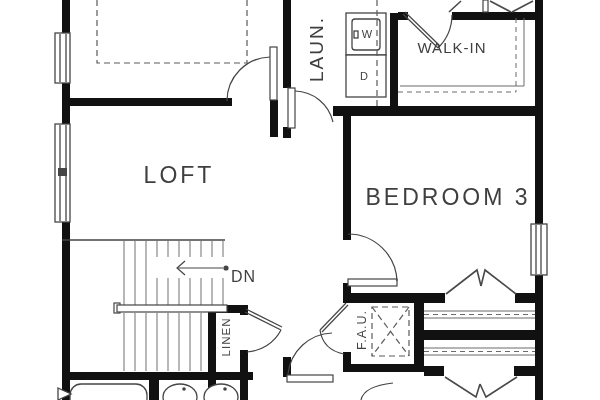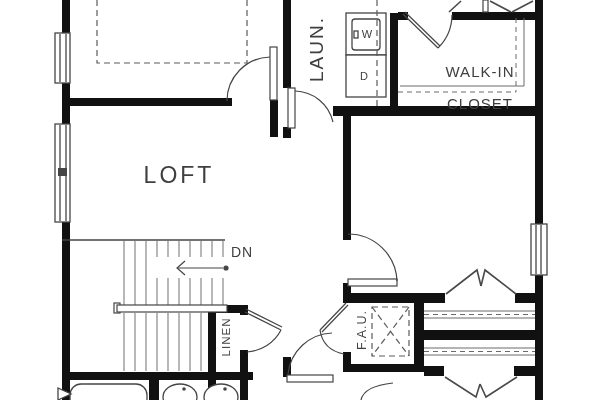--- a/index.html
+++ b/index.html
@@ -229,28 +229,29 @@
       <g>
         <line class="arc" x1="178" y1="268" x2="223" y2="268"></line>
         <polyline class="arc" points="185,261 177,268 185,275"></polyline>
         <circle class="dot" cx="226" cy="268" r="2.6"></circle>
       </g>
     </g>
   </svg>
 
   <div class="lbl lbl-room lbl-center" style="left:179px;top:175px;">LOFT</div>
 
-
-  <div class="lbl lbl-walkin lbl-center" style="left:480px;top:56px;margin-top:32px;"><span>WALK-IN</span><br>
-      <span>CLOSET</span></div>
+  <div class="lbl lbl-room lbl-center" style="left:448px;top:197px;">BEDROOM 3</div>
+
+  <div class="lbl lbl-walkin lbl-center" style="left:452px;top:56px;"><span>WALK-IN</span><br>
+      </div>
 
   <div class="lbl lbl-vert" style="left:317px;top:49px;font-size:19px;letter-spacing:2px;">LAUN.</div>
 
   <div class="lbl lbl-vert" style="left:226px;top:337px;font-size:11.5px;letter-spacing:1px;">LINEN</div>
 
   <div class="lbl lbl-vert" style="left:362px;top:330px;font-size:12.5px;letter-spacing:1px;">F.A.U.</div>
 
-  <div class="lbl" style="left:231px;top:244px;font-size:14px;letter-spacing:1px;">DN</div>
+  <div class="lbl" style="left:231px;top:268px;font-size:16px;letter-spacing:1px;">DN</div>
 
   <div class="lbl lbl-center" style="left:367px;top:34px;font-size:11px;">W</div>
 
   <div class="lbl lbl-center" style="left:364px;top:76px;font-size:11px;">D</div>
 </div>
 
 </body></html>

